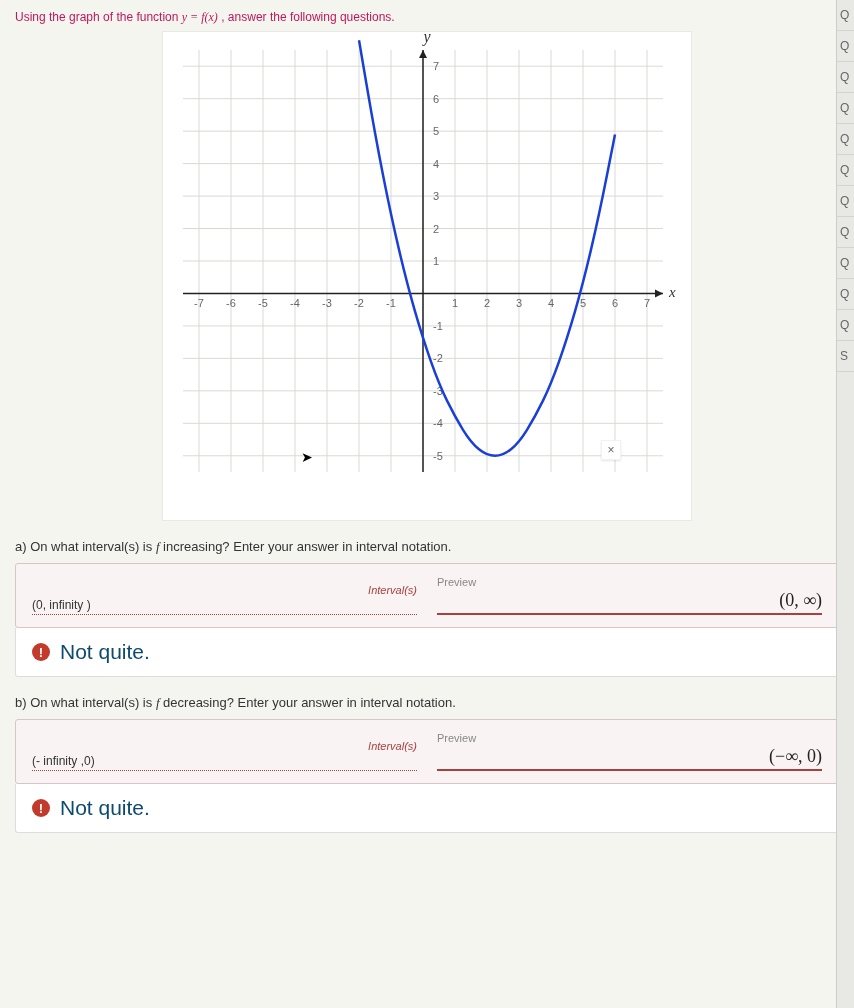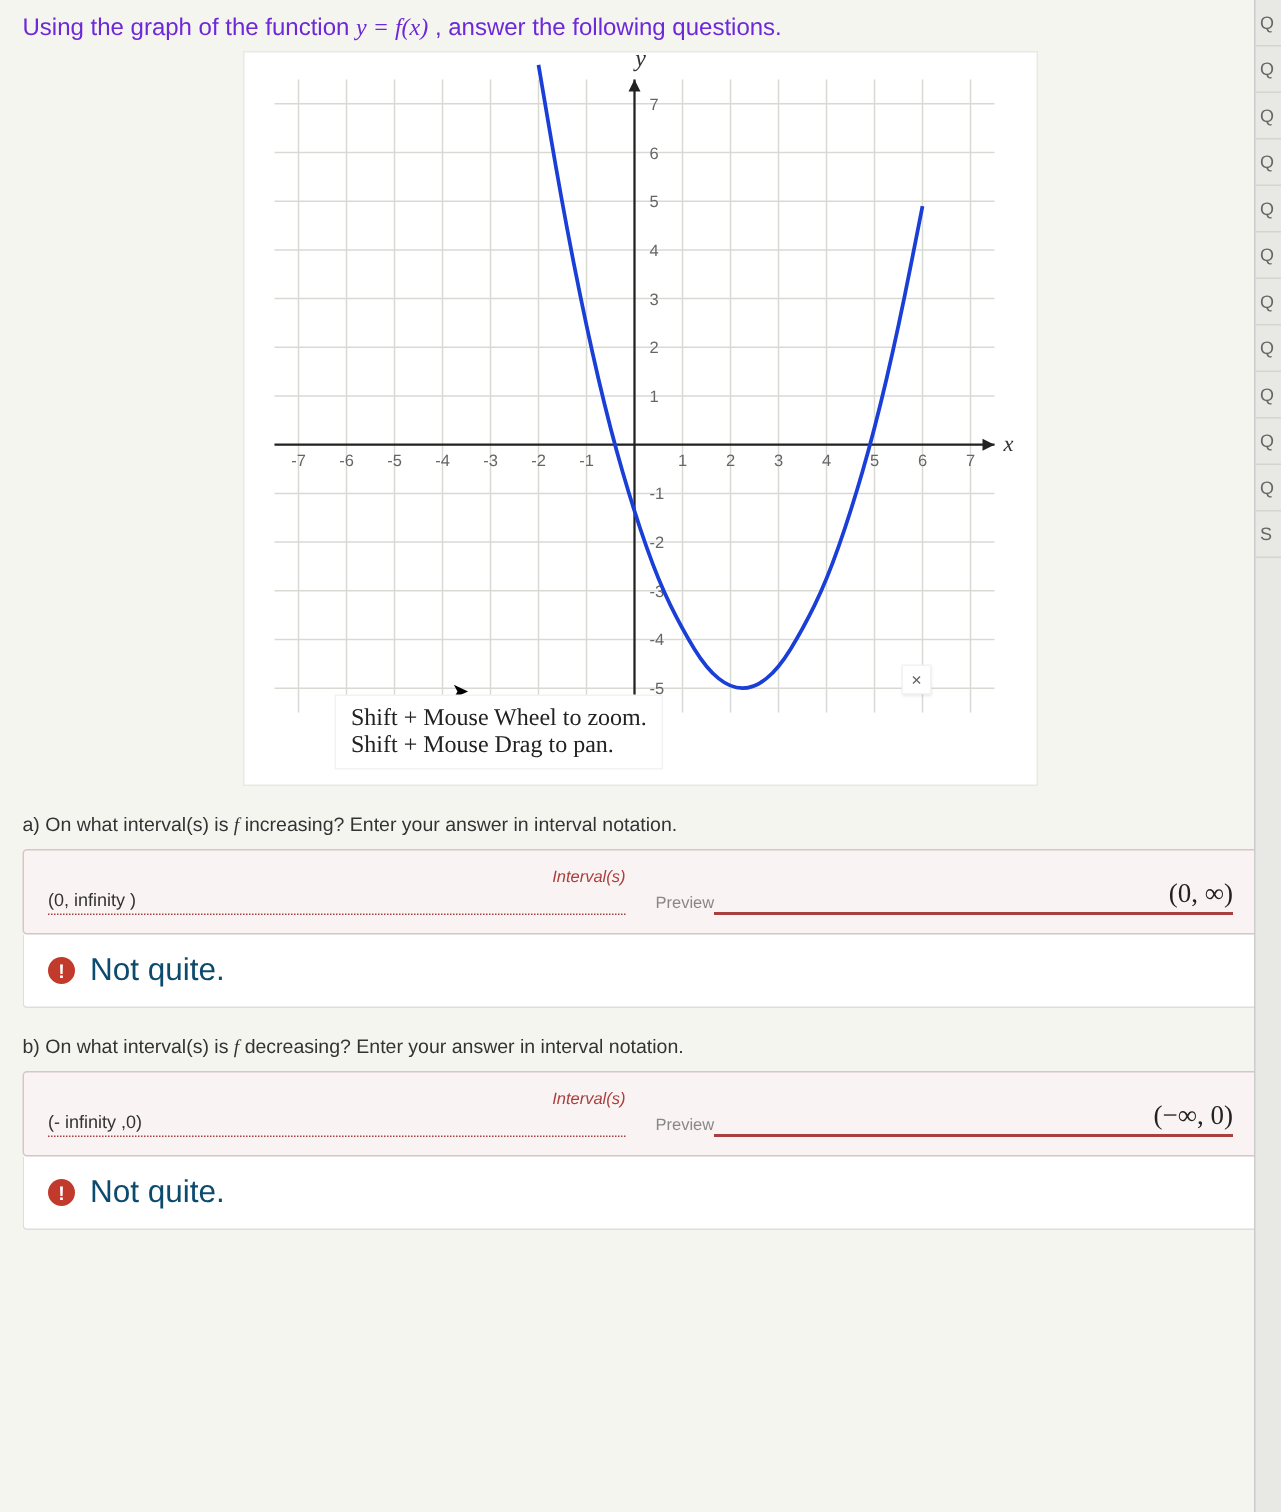--- a/index.html
+++ b/index.html
@@ -4,22 +4,22 @@
 <style>
   * { box-sizing: border-box; margin: 0; padding: 0; }
   body {
     font-family: Arial, Helvetica, sans-serif;
     background: #f5f5f0;
     width: 854px;
     padding: 10px 15px;
     color: #333;
   }
   .prompt-text {
-    font-size: 16px;
-    color: #6d28d9;
+    font-size: 12px;
+    color: #be185d;
     margin-bottom: 6px;
   }
   .math-i { font-style: italic; font-family: 'Times New Roman', serif; }
   .graph-wrap {
     position: relative;
     width: 530px;
     height: 490px;
     margin: 0 auto 10px auto;
     background: #fff;
     border: 1px solid #e8e8e4;
@@ -102,21 +102,21 @@
     margin-bottom: 2px;
     text-align: right;
   }
   .field-value {
     font-size: 12px;
     color: #333;
     border-bottom: 1px dotted #a8403f;
     padding-bottom: 2px;
     width: 100%;
   }
-  .answer-right { flex: 1; display:flex; align-items:flex-end; }
+  .answer-right { flex: 1; display:flex; flex-direction:column; }
   .preview-label {
     font-size: 11px;
     color: #888;
     margin-bottom: 2px;
   }
   .preview-value {
     font-family: 'Times New Roman', serif;
     font-size: 18px;
     color: #222;
     border-bottom: 2px solid #a8403f;
@@ -216,24 +216,20 @@
       <text x="270" y="200.53846153846155" text-anchor="start" class="axis-tick">2</text>
       <text x="270" y="168.07692307692307" text-anchor="start" class="axis-tick">3</text>
       <text x="270" y="135.6153846153846" text-anchor="start" class="axis-tick">4</text>
       <text x="270" y="103.15384615384616" text-anchor="start" class="axis-tick">5</text>
       <text x="270" y="70.6923076923077" text-anchor="start" class="axis-tick">6</text>
       <text x="270" y="38.230769230769226" text-anchor="start" class="axis-tick">7</text>
       <text x="506" y="265.46153846153845" font-style="italic" font-family="Times New Roman" font-size="15" fill="#333">x</text>
       <path d="M 196 8.261538461538468 Q 196 8.261538461538468 204 55.33076923076923 Q 212 102.39999999999999 220 142.97692307692307 Q 228 183.55384615384614 236 217.63846153846154 Q 244 251.72307692307695 252 279.31538461538463 Q 260 306.9076923076923 268 329.63076923076926 Q 276 352.3538461538462 284 368.5846153846154 Q 292 384.81538461538463 300 397.8 Q 308 410.7846153846154 316 417.2769230769231 Q 324 423.7692307692308 332 423.7692307692308 Q 340 423.7692307692308 348 417.2769230769231 Q 356 410.7846153846154 364 397.8 Q 372 384.81538461538463 380 368.5846153846154 Q 388 352.3538461538462 396 329.63076923076926 Q 404 306.9076923076923 412 279.31538461538463 Q 420 251.72307692307695 428 217.63846153846154 Q 436 183.55384615384614 444 142.97692307692307 L 452 102.39999999999999" stroke="#1a3fd6" stroke-width="2.5" fill="none"></path>
     </svg>
   <div class="cursor-arrow">➤</div>
-  <div class="hint-box">
-    <div>Shift + Mouse Wheel to zoom.</div>
-    <div>Shift + Mouse Drag to pan.</div>
-  </div>
   <div class="close-x">×</div>
 </div>
 
 <div class="question-label">
   a) On what interval(s) is <span class="math-i">f</span> increasing? Enter your answer in interval notation.
 </div>
 <div class="answer-card">
   <div class="answer-left">
     <div class="field-title">Interval(s)</div>
     <div class="field-value">(0, infinity )</div>

